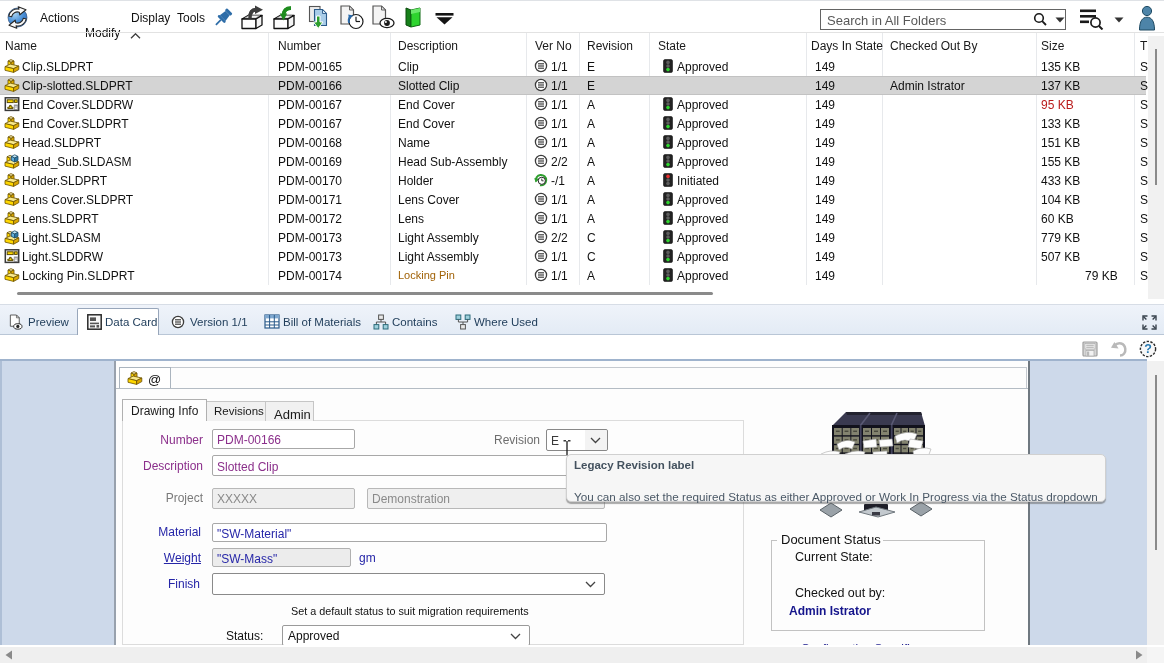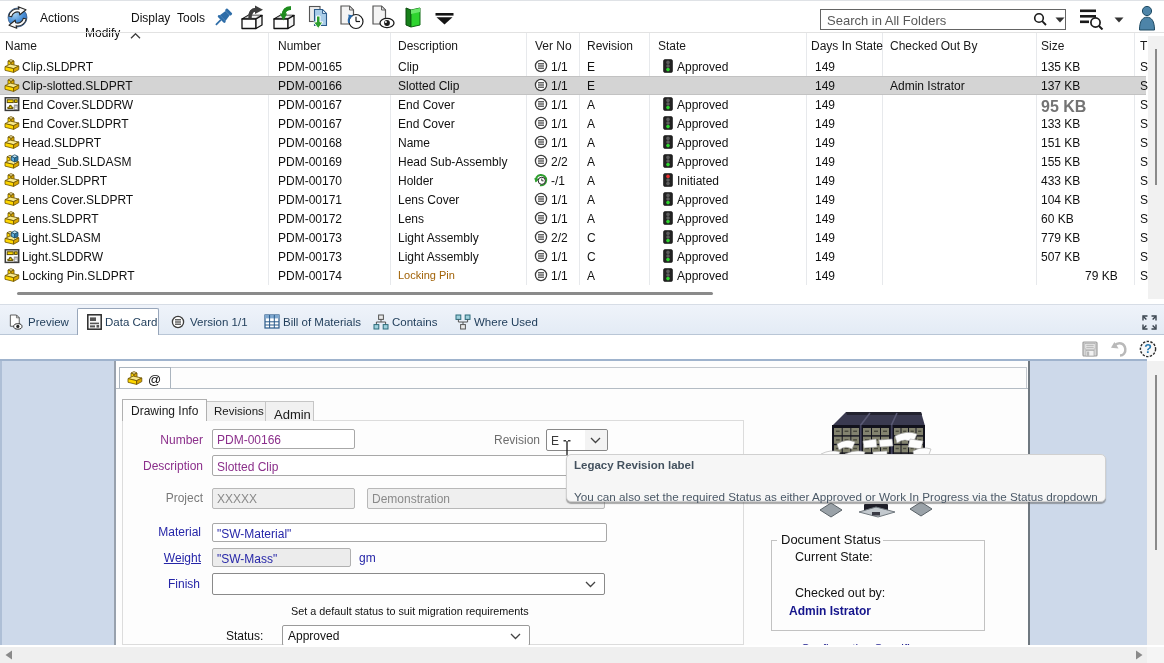--- a/index.html
+++ b/index.html
@@ -213,21 +213,21 @@
 <div class="txt" style="left:551px;top:98px;font-size:12px;color:#111;font-weight:normal;">1/1</div>
 <div class="txt" style="left:587px;top:98px;font-size:12px;color:#111;font-weight:normal;">A</div>
 <svg style="left:663px;top:97px" width="10" height="14" viewBox="0 0 10 14">
 <rect x="0.5" y="0.5" width="9" height="13" rx="1.5" fill="#222" stroke="#000" stroke-width="0.5"></rect>
 <circle cx="5" cy="3.4" r="1.8" fill="#5d5d5d"></circle>
 <circle cx="5" cy="7" r="1.8" fill="#5d5d5d"></circle>
 <circle cx="5" cy="10.6" r="1.8" fill="#2fd42f"></circle>
 </svg>
 <div class="txt" style="left:677px;top:98px;font-size:12px;color:#111;font-weight:normal;">Approved</div>
 <div class="txt" style="left:815px;top:98px;font-size:12px;color:#111;font-weight:normal;">149</div>
-<div class="txt" style="left:1041px;top:98px;font-size:16px;color:#737373;font-weight:bold;">95 KB</div>
+<div class="txt" style="left:1041px;top:98px;font-size:12px;color:#b91c1c;font-weight:normal;">95 KB</div>
 <div class="txt" style="left:1140px;top:98px;font-size:12px;color:#111;font-weight:normal;">S</div>
 <svg style="left:4px;top:115px" width="16" height="16" viewBox="0 0 16 16">
 <g stroke="#6b5200" stroke-width="0.8" stroke-linejoin="round">
 <polygon points="4,3 7,1.6 10,3 7,4.4" fill="#f8ecb4"></polygon>
 <polygon points="4,3 7,4.4 7,8.8 4,7.4" fill="#ffd800"></polygon>
 <polygon points="7,4.4 10,3 10,7.4 7,8.8" fill="#dca800"></polygon>
 <polygon points="1,8.6 6.2,6.1 14.8,8 9.6,10.7" fill="#f8e88c"></polygon>
 <polygon points="1,8.6 9.6,10.7 9.6,14.4 1,12.3" fill="#ffd800"></polygon>
 <polygon points="9.6,10.7 14.8,8 14.8,11.6 9.6,14.4" fill="#dca800"></polygon>
 </g>

